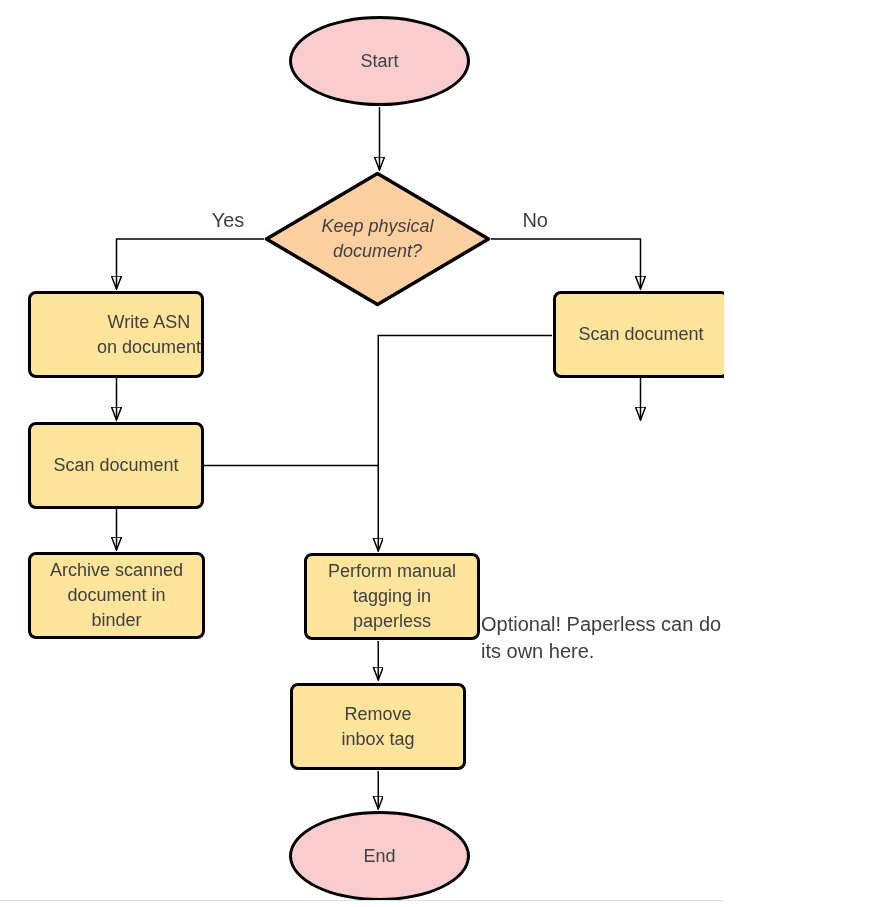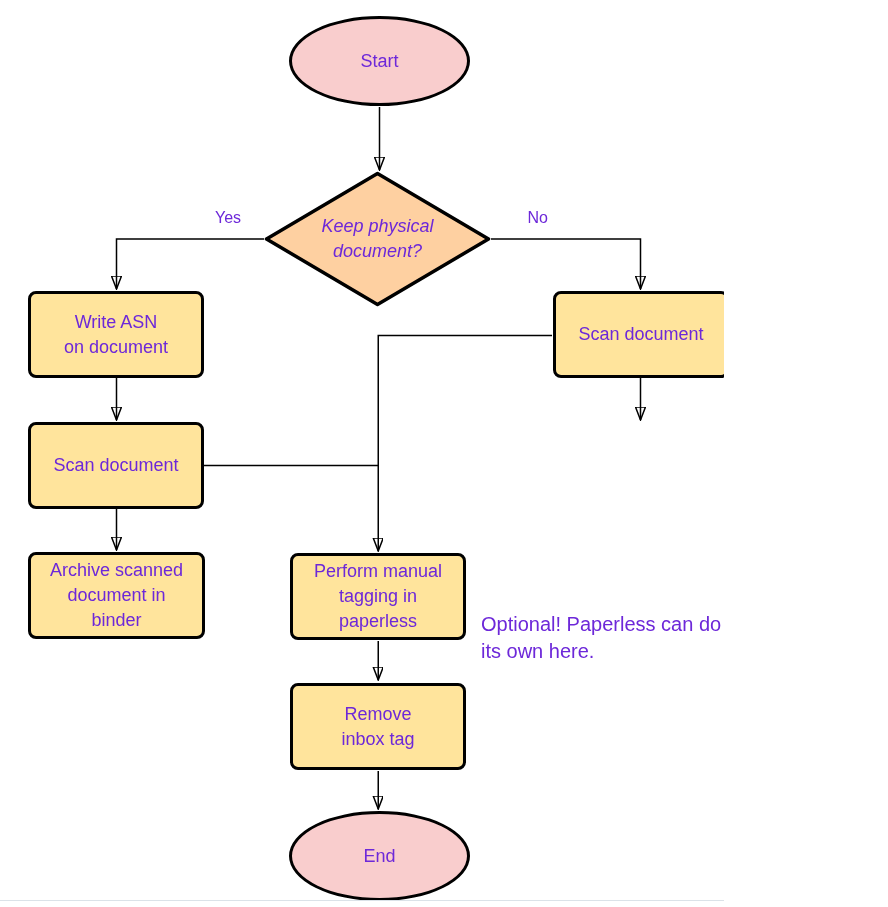--- a/index.html
+++ b/index.html
@@ -2,21 +2,21 @@
 <html><head>
 <meta charset="utf-8">
 <style>
   html, body { margin: 0; padding: 0; background: #ffffff; }
   .canvas {
     position: relative;
     width: 724px;
     height: 907px;
     background: #ffffff;
     font-family: "Liberation Sans", "DejaVu Sans", sans-serif;
-    color: #6d28d9;
+    color: #404040;
     overflow: hidden;
   }
   svg.connectors {
     position: absolute;
     left: 0; top: 0;
     width: 888px; height: 907px;
   }
   svg.connectors path {
     stroke: #000;
     stroke-width: 1.5;
@@ -43,21 +43,21 @@
     border: 3.5px solid #000;
     border-radius: 50%;
   }
   .diamond { background: transparent; border: none; font-style: italic; }
   .diamond svg { position: absolute; left: 0; top: 0; width: 100%; height: 100%; }
   .diamond .node-label { position: relative; z-index: 1; }
   .edge-label {
     position: absolute;
     width: 56px;
     text-align: center;
-    font-size: 16px;
+    font-size: 20px;
   }
   .annotation {
     position: absolute;
     left: 481px;
     top: 591px;
     width: 404px;
     font-size: 20px;
     line-height: 27px;
     white-space: pre-line;
     margin-top: 20px;
@@ -102,41 +102,41 @@
     <svg viewBox="0 0 227 136">
       <polygon points="113.5,2.5 224.5,68 113.5,133.5 2.5,68" stroke="#000" stroke-width="3.5" stroke-linejoin="round" fill="#fed0a1"></polygon>
     </svg>
     <span class="node-label">Keep physical
 document?</span>
   </div>
 
   <div class="edge-label" style="left:200px; top:209px;">Yes</div>
   <div class="edge-label" style="left:492px; top:209px;text-align:right;">No</div>
 
-  <div class="node rect" style="left:28px; top:291px; width:176px; height:87px;">
+  <div class="node rect" style="left:28px; top:291px; width:176px; height:87px;justify-content:flex-end;">
     <span class="node-label">Write ASN
 on document</span>
   </div>
 
   <div class="node rect" style="left:28px; top:422px; width:176px; height:87px;">
     <span class="node-label">Scan document</span>
   </div>
 
   <div class="node rect" style="left:28px; top:552px; width:177px; height:87px;justify-content:center;">
     <span class="node-label">Archive scanned
 document in
 binder</span>
   </div>
 
   <div class="node rect" style="left:553px; top:291px; width:176px; height:87px;">
     <span class="node-label">Scan document</span>
   </div>
 
 
-  <div class="node rect" style="left:290px; top:553px; width:176px; height:87px;justify-content:center;">
+  <div class="node rect" style="left:304px; top:553px; width:176px; height:87px;justify-content:center;">
     <span class="node-label">Perform manual
 tagging in
 paperless</span>
   </div>
 
   <div class="annotation">Optional! Paperless can do lots of work on
 its own here.</div>
 
   <div class="node ellipse" style="left:289px; top:811px; width:181px; height:90px;">
     <span class="node-label">End</span>

